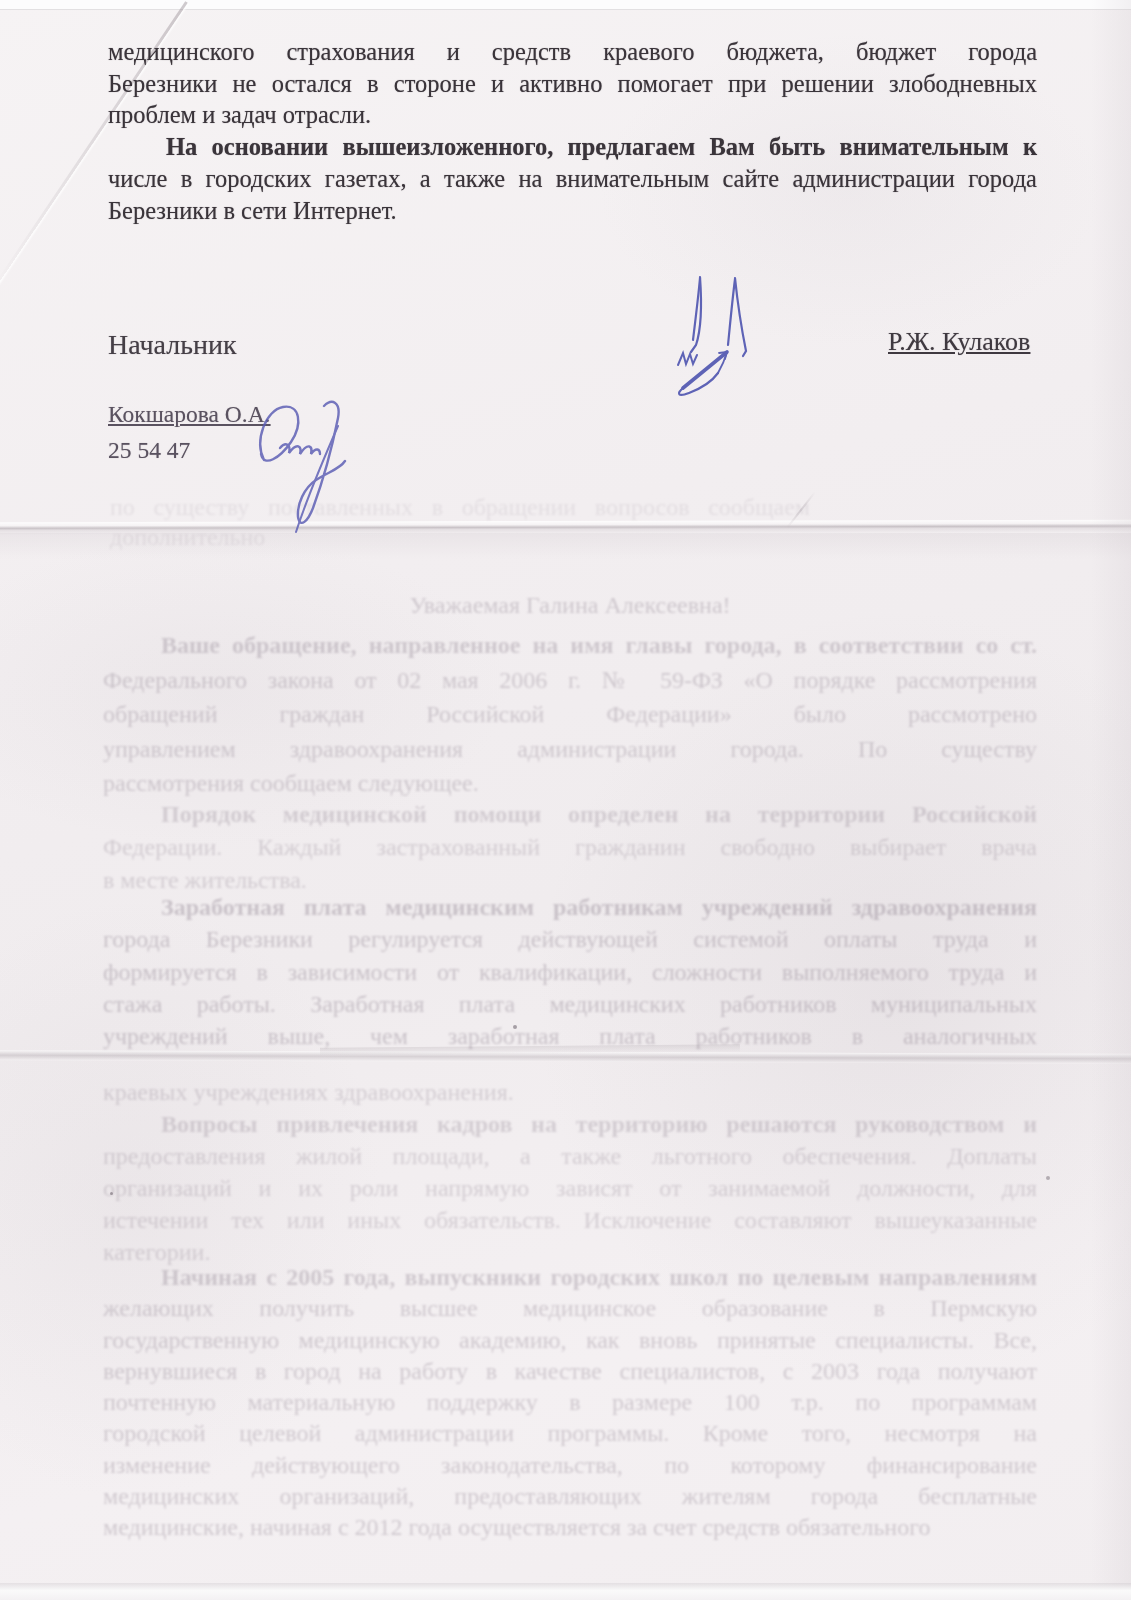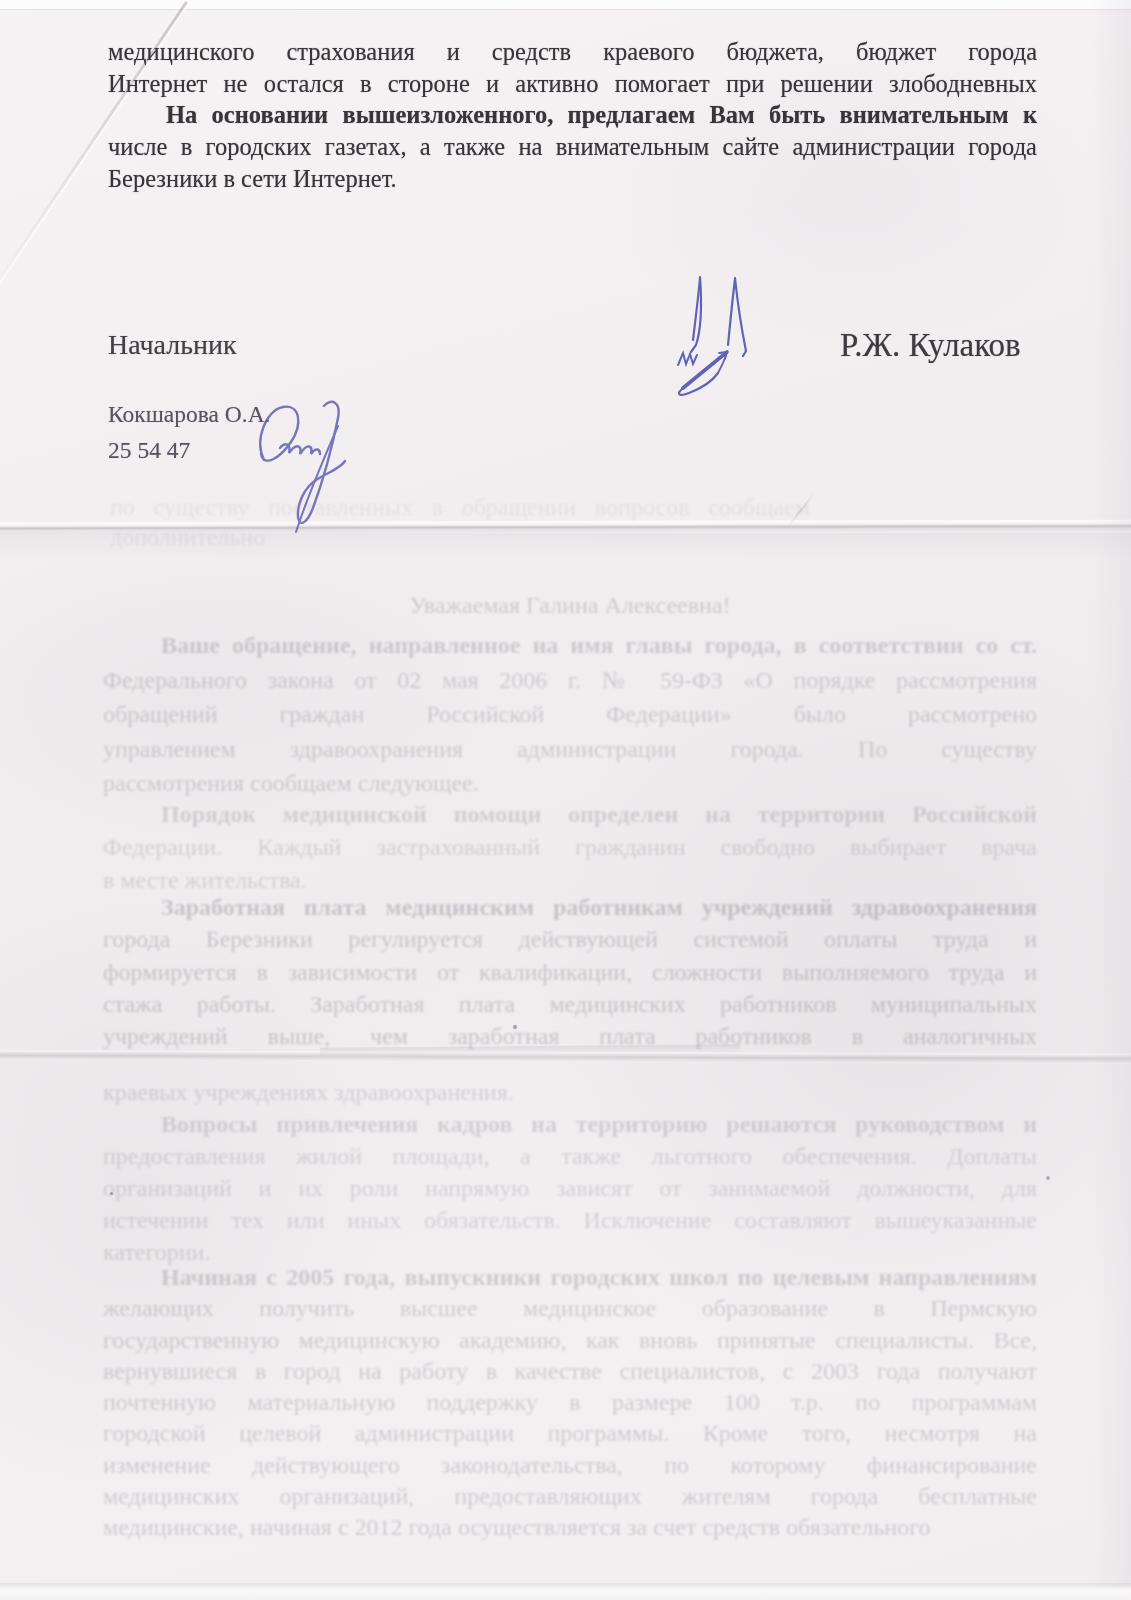--- a/index.html
+++ b/index.html
@@ -43,25 +43,25 @@
   .speck.s3{left:1046px;top:1176px;width:4px;height:4px;background:rgba(90,80,90,.4);}
 
   
   .letter{position:absolute;left:108px;top:36px;width:929px;color:#3a343a;
     font-size:24.5px;line-height:31.7px;text-shadow:0 0 1px rgba(58,52,58,.5);}
   .line{text-align:justify;white-space:normal;}
   .line.just{text-align-last:justify;}
   .line.ind{text-indent:58px;font-weight:bold;}
   .sig-title{position:absolute;left:108px;top:329px;font-size:28px;color:#453f46;
     text-shadow:0 0 1px rgba(69,63,70,.45);}
-  .sig-name{position:absolute;left:840px;top:327px;font-size:33px;color:#3f3940;
-    text-shadow:0 0 1px rgba(63,57,64,.45);}
+  .sig-name{position:absolute;left:888px;top:327px;font-size:26px;color:#3f3940;
+    text-shadow:0 0 1px rgba(63,57,64,.45);text-decoration:underline;}
   .exec{position:absolute;left:108px;font-size:23.5px;color:#5a5260;
     text-shadow:0 0 1px rgba(90,82,96,.4);}
-  .exec.name{top:401px;}
+  .exec.name{top:401px;text-decoration:underline;}
   .exec.phone{top:437px;}
   .ink{position:absolute;}
 
   
   .bleed{position:absolute;left:103px;width:934px;font-size:24px;color:#7e7180;
     text-align:justify;filter:blur(1.15px);}
   #bfaint{top:492px;width:700px;left:110px;opacity:.13;line-height:30px;}
   #bp0{top:592px;opacity:.30;text-align:center;}
   #bp1{top:628px;opacity:.30;line-height:34.6px;}
   #bp2{top:798px;opacity:.26;line-height:33px;}
@@ -124,21 +124,22 @@
       <div class="line just">почтенную материальную поддержку в размере 100 т.р. по программам</div>
       <div class="line just">городской целевой администрации программы. Кроме того, несмотря на</div>
       <div class="line just">изменение действующего законодательства, по которому финансирование</div>
       <div class="line just">медицинских организаций, предоставляющих жителям города бесплатные</div>
       <div class="line">медицинские, начиная с 2012 года осуществляется за счет средств обязательного</div>
     </div>
 
   <div class="letter">
     <div>
         <div class="line just">медицинского страхования и средств краевого бюджета, бюджет города</div>
-        <div class="line just">Интернет не остался в стороне и активно помогает при решении злободневных</div>
+        <div class="line just">Березники не остался в стороне и активно помогает при решении злободневных</div>
+        <div class="line">проблем и задач отрасли.</div>
       </div>
     <div>
         <div class="line just ind">На основании вышеизложенного, предлагаем Вам быть внимательным к</div>
         <div class="line just">числе в городских газетах, а также на внимательным сайте администрации города</div>
         <div class="line">Березники в сети Интернет.</div>
       </div>
   </div>
 
   <div class="sig-title">Начальник</div>
   <div class="sig-name">Р.Ж. Кулаков</div>

